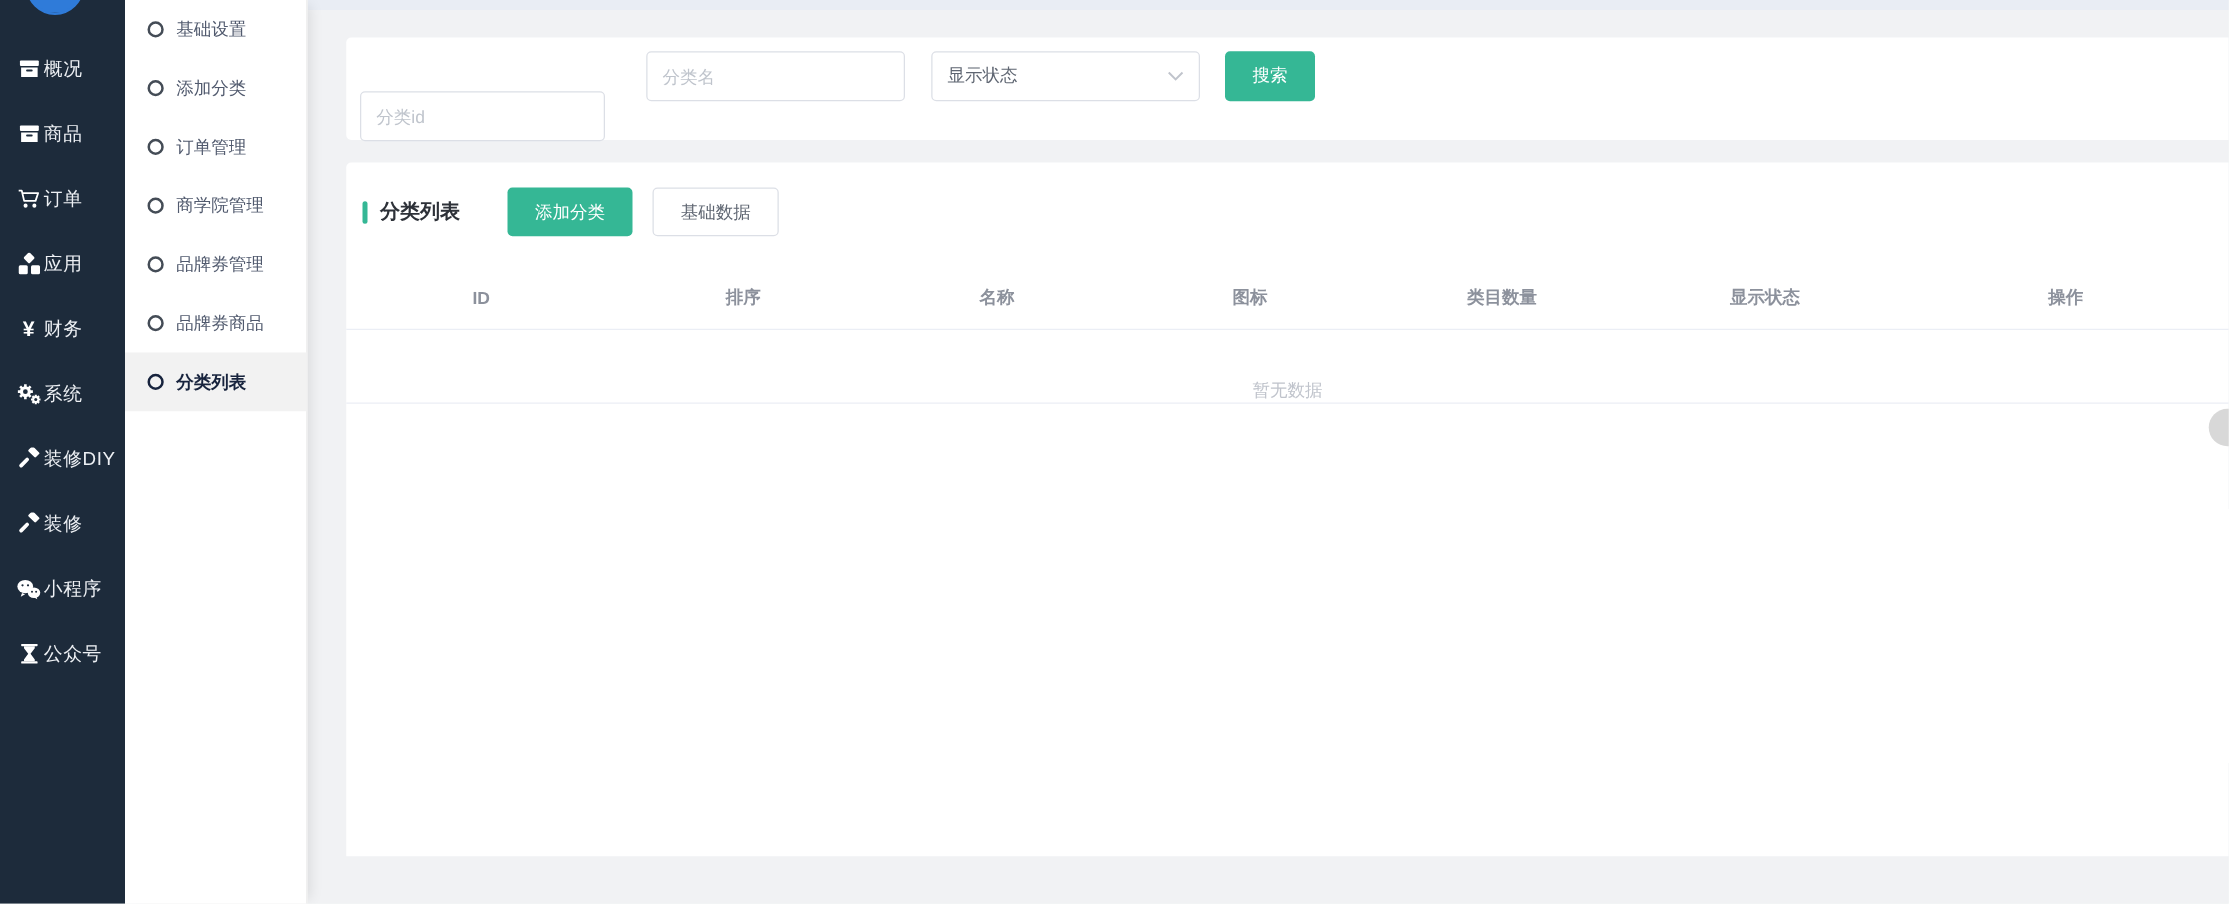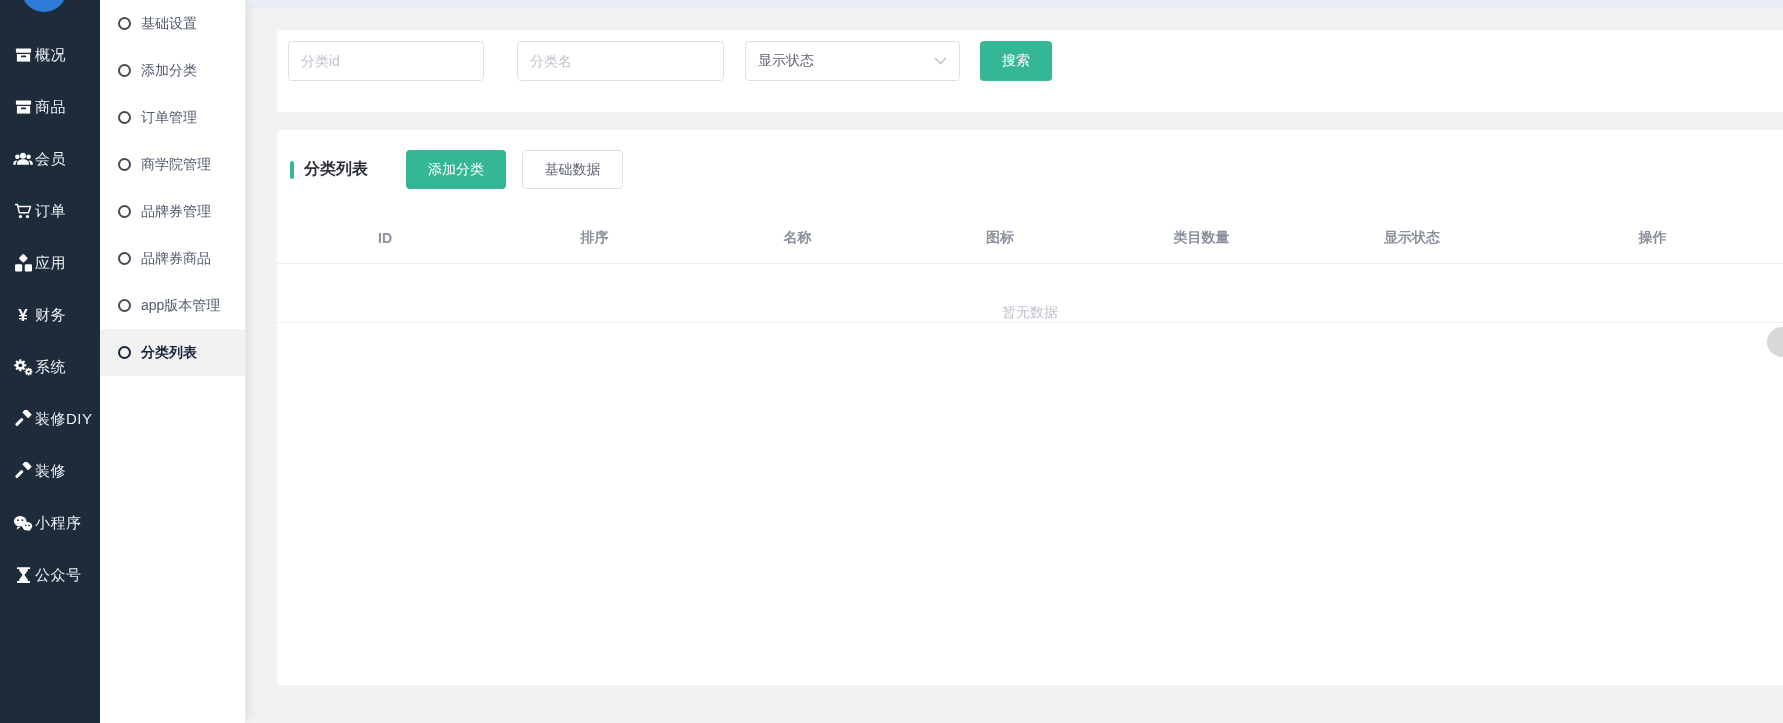--- a/index.html
+++ b/index.html
@@ -53,21 +53,21 @@
   .filter-card {
     margin:22px 0 0 31px; width:1506px; height:82px;
     background:#fff; border-radius:4px 0 0 4px;
     padding:11px 0 0 11px; display:flex; align-items:flex-start;
   }
   .text-input {
     height:40px; border:1px solid #dcdfe6; border-radius:4px;
     padding:0 12px; font-size:14px; color:#303133; background:#fff; outline:none;
   }
   .text-input::placeholder { color:#bfc4cc; }
-  .input-category-id { width:196px; }
+  .input-category-id { width:196px;margin-top:32px; }
   .input-category-name { width:207px; margin-left:33px; }
   .select-box {
     width:215px; height:40px; margin-left:21px;
     border:1px solid #dcdfe6; border-radius:4px; background:#fff;
     display:flex; align-items:center; justify-content:space-between;
     padding:0 12px; cursor:pointer;
   }
   .select-value { font-size:14px; color:#5f6672; }
   .search-btn {
     width:72px; height:40px; margin-left:20px;
@@ -135,33 +135,20 @@
       <span class="p-icon">
         <svg width="17" height="18" viewBox="0 0 18 18">
             <rect x="1" y="2" width="16" height="4.6" rx="0.8" fill="#fff"></rect>
             <path d="M2 8h14v8H2z" fill="#fff"></path>
             <rect x="6.2" y="9.6" width="5.6" height="1.8" rx="0.9" fill="#1d2b3b"></rect>
           </svg>
       </span>
       <span class="p-label">商品</span>
     </div>
 
-    <div class="primary-item">
-      <span class="p-icon">
-        <svg width="20" height="16" viewBox="0 0 20 16">
-            <circle cx="4.4" cy="5.8" r="2.3" fill="#fff"></circle>
-            <circle cx="15.6" cy="5.8" r="2.3" fill="#fff"></circle>
-            <circle cx="10" cy="4.8" r="3" fill="#fff"></circle>
-            <path d="M10 8.2c-3.3 0-6 1.7-6 4.2v1.4h12v-1.4c0-2.5-2.7-4.2-6-4.2z" fill="#fff"></path>
-            <path d="M2.8 9.4C1.2 10 .2 11.2.2 12.6v1.2h2.6v-.9c0-1.3.6-2.4 1.6-3.2-.6-.2-1.1-.3-1.6-.3z" fill="#fff"></path>
-            <path d="M17.2 9.4c1.6.6 2.6 1.8 2.6 3.2v1.2h-2.6v-.9c0-1.3-.6-2.4-1.6-3.2.6-.2 1.1-.3 1.6-.3z" fill="#fff"></path>
-          </svg>
-      </span>
-      <span class="p-label">会员</span>
-    </div>
 
     <div class="primary-item">
       <span class="p-icon">
         <svg width="19" height="18" viewBox="0 0 20 18">
             <path d="M1 2.2h2.6l2 8.6h9.6l2.2-6.6H4.6" fill="none" stroke="#fff" stroke-width="1.5" stroke-linejoin="round"></path>
             <circle cx="6.8" cy="14.8" r="1.7" fill="#fff"></circle>
             <circle cx="14.2" cy="14.8" r="1.7" fill="#fff"></circle>
           </svg>
       </span>
       <span class="p-label">订单</span>
@@ -279,24 +266,20 @@
     <span>商学院管理</span>
   </div>
   <div class="secondary-item">
     <span class="radio-circle"></span>
     <span>品牌券管理</span>
   </div>
   <div class="secondary-item">
     <span class="radio-circle"></span>
     <span>品牌券商品</span>
   </div>
-  <div class="secondary-item">
-    <span class="radio-circle"></span>
-    <span>app版本管理</span>
-  </div>
   <div class="secondary-item active">
     <span class="radio-circle"></span>
     <span>分类列表</span>
   </div>
 </div>
 
 <div class="main">
   <div class="top-band"></div>
 
   <div class="filter-card">

